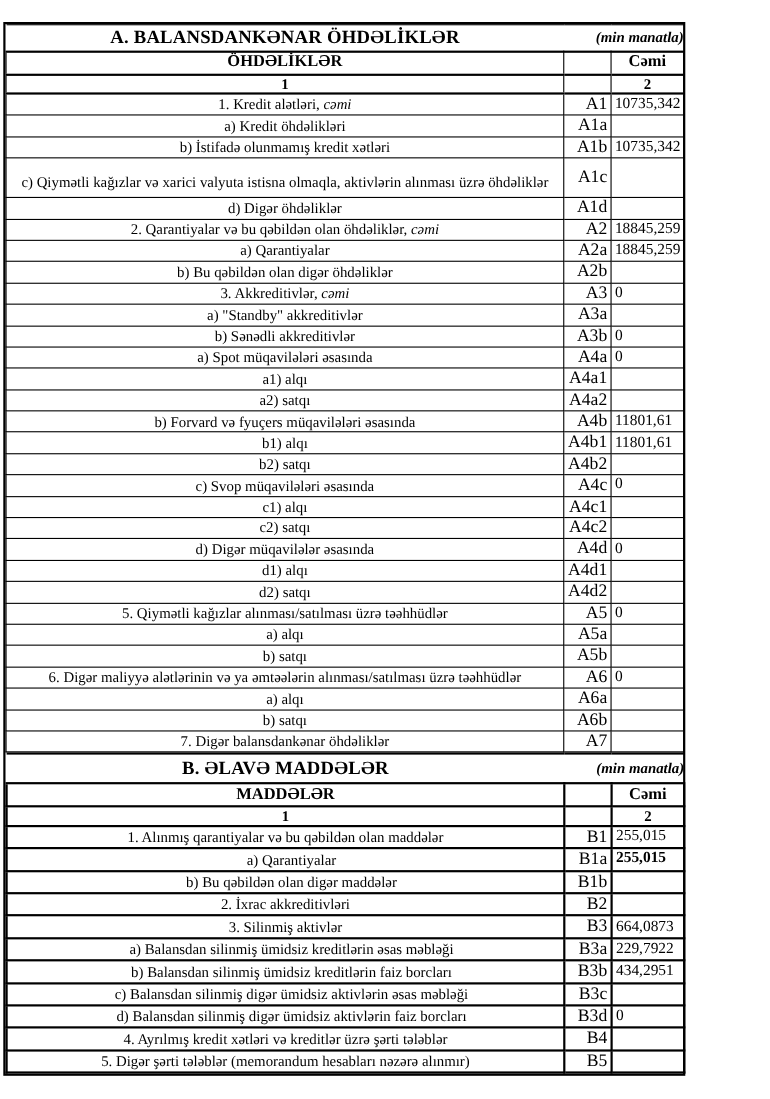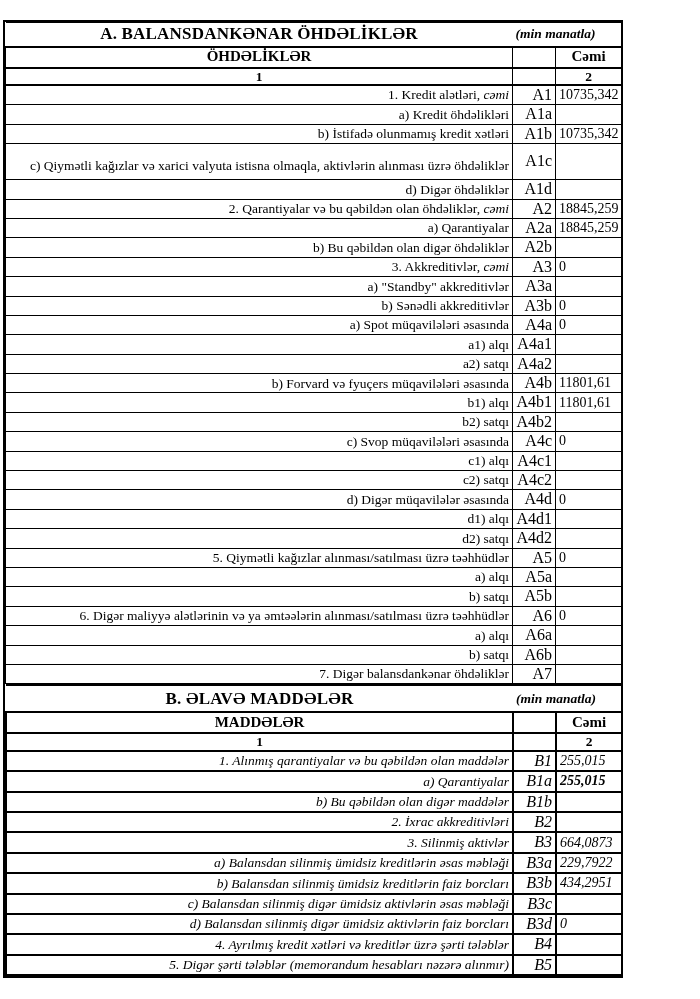--- a/index.html
+++ b/index.html
@@ -37,44 +37,44 @@
     border-bottom: 2px solid #000;
     padding: 0;
   }
   .title-inner { display: flex; align-items: center; height: 100%; }
   .sec-title {
     width: 507px; text-align: center;
     font-weight: bold; font-size: 17px;
     letter-spacing: 0.2px;
   }
   .unit {
-    flex: 1; text-align: right; padding-right: 26px;
+    flex: 1; text-align: right; 
     font-style: italic; font-weight: bold; font-size: 13.5px;
   }
   tr.title-row { height: 24px; }
   
   tr.hdr td, tr.nums td { text-align: center; font-weight: bold; border-bottom: 2px solid #000; }
   tr.hdr { height: 21px; padding-left: 32px; }
   tr.hdr td { font-size: 15px; }
   tr.nums { height: 16px; }
   tr.nums td { font-size: 13.5px; }
   
   tr.data { height: 19px; }
-  td.c-label { text-align: right; }
+  td.c-label { text-align: center; }
   td.c-code { text-align: right; font-size: 16px; }
   td.c-value { text-align: left; font-size: 14px; padding-right: 3px; }
   tr.tall { height: 36px; }
   tr.tall td.c-label { white-space: normal; vertical-align: top; padding-top: 14px; }
   tr.indent td.c-label { padding-left: 14px; }
   tr.bold-value td.c-value { font-weight: bold; }
   
   table.sec-b { border-top: 2px solid #ec4899; }
   table.sec-b td { border-width: 2px; }
   table.sec-b tr.title-row { height: 27px; }
-  table.sec-b tr.data { height: 18px; font-style: italic; }
+  table.sec-b tr.data { height: 18px; }
 </style>
 </head>
 <body>
 
 <div class="sheet">
   <div class="tables">
 
     <table class="sec-a">
       <colgroup>
           <col style="width:507px">

